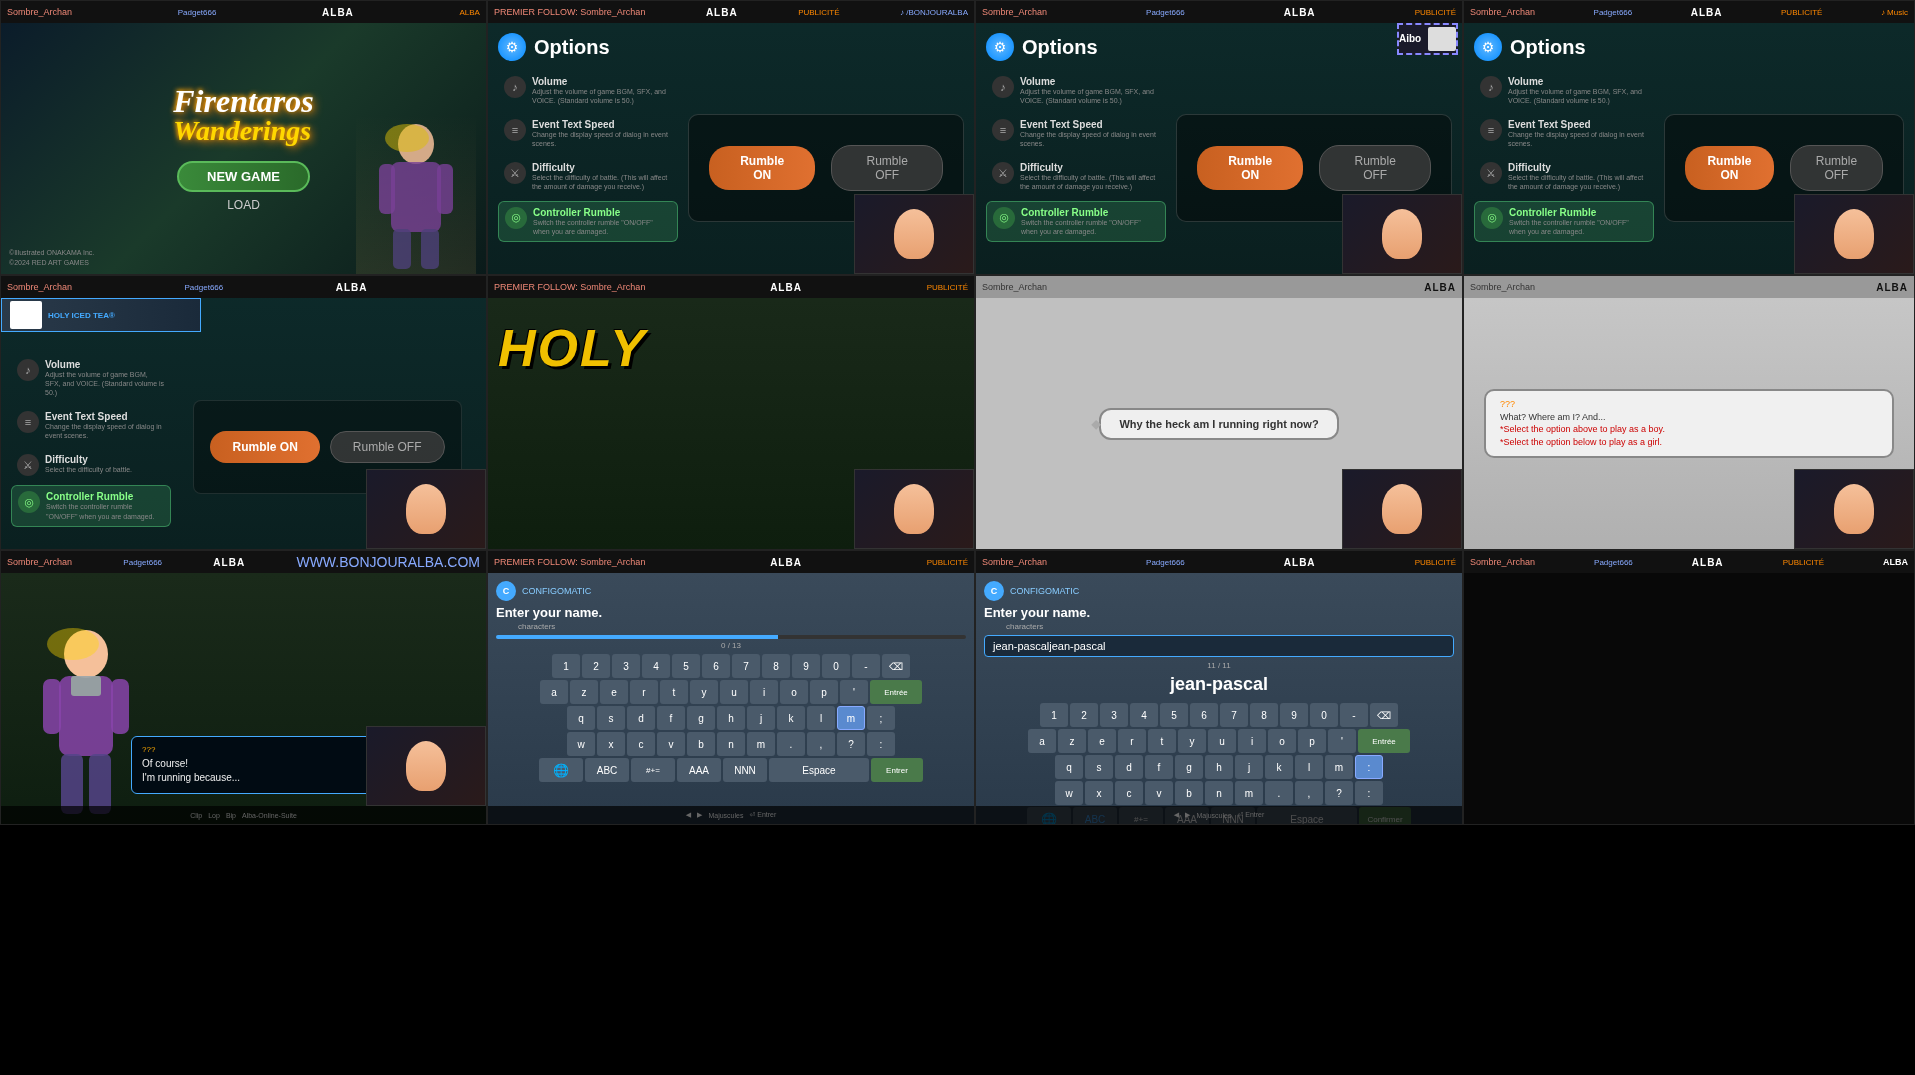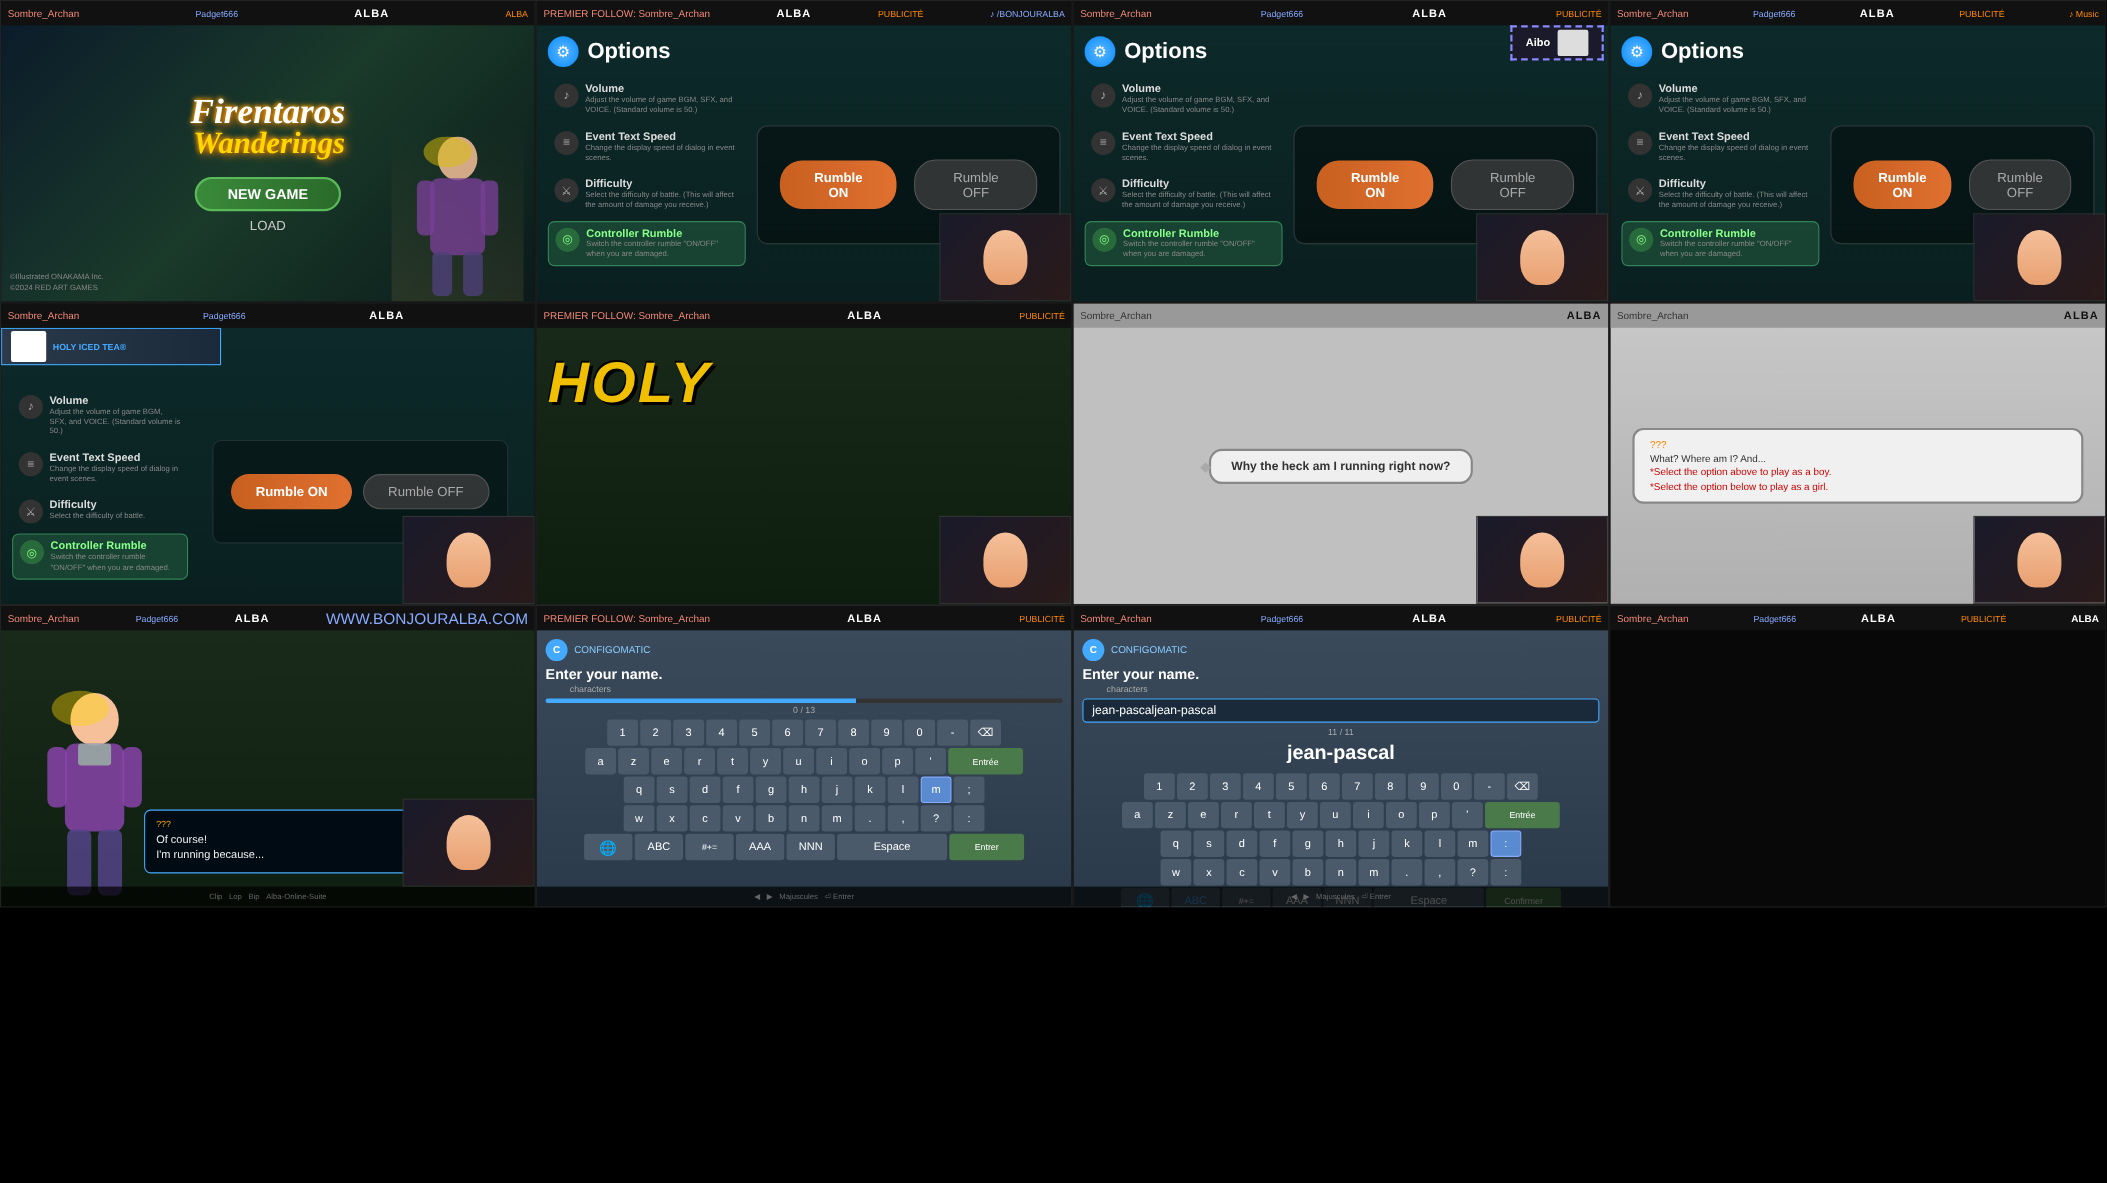--- a/index.html
+++ b/index.html
@@ -77,21 +77,21 @@
       align-items: center;
       justify-content: center;
       position: relative;
     }
     .game-logo {
       font-size: 32px;
       font-weight: 900;
       color: #fff;
       text-shadow: 2px 2px 8px #f80, -1px -1px 4px #fa0;
       line-height: 1;
-      text-align: right;
+      text-align: left;
       font-style: italic;
       font-family: Georgia, serif;
     }
     .game-logo .line2 { font-size: 28px; color: #ffd700; }
     .btn-new-game {
       background: linear-gradient(90deg, #3a8a3a, #2a6a2a);
       color: #fff;
       border: 2px solid #5aba5a;
       border-radius: 20px;
       padding: 6px 28px;
@@ -374,21 +374,21 @@
       flex-shrink: 0;
     }
     .kb-key.highlight {
       background: #5a8acf;
       border: 1px solid #8af;
     }
     .kb-key.wide { width: 44px; }
     .kb-key.space { width: 100px; }
     .kb-key.enter-key {
       background: #4a7a4a;
-      width: 68px;
+      width: 52px;
     }
 
     
     .char-content {
       width: 100%;
       height: calc(100% - 22px);
       position: relative;
       background: linear-gradient(180deg, #1a2a1a, #0e1e10);
       overflow: hidden;
     }
@@ -573,21 +573,21 @@
   </div>
 
   <div class="cell bg-options-right">
     <div class="top-bar">
       <span class="channel">Sombre_Archan</span>
       <span class="sub">Padget666</span>
       <span class="title">ALBA</span>
       <span class="ad">PUBLICITÉ</span>
     </div>
 
-    <div style="position:absolute;top:22px;right:4px;background:#1a1a2a;border:2px dashed #8888ff;padding:2px 12px;font-size:10px;color:#fff;font-weight:bold;z-index:10;">
+    <div style="position:absolute;top:22px;right:4px;background:#1a1a2a;border:2px dashed #8888ff;padding:2px 0;font-size:10px;color:#fff;font-weight:bold;z-index:10;">
       <span>Aibo</span>
       <span style="display:inline-block;width:28px;height:24px;background:#ddd;border-radius:2px;margin-left:4px;vertical-align:middle;"></span>
     </div>
     <div class="options-panel">
       <div class="options-title">
         <div class="options-title-icon">⚙</div>
         <span class="options-title-text">Options</span>
       </div>
       <div class="options-layout">
         <div class="options-list">

